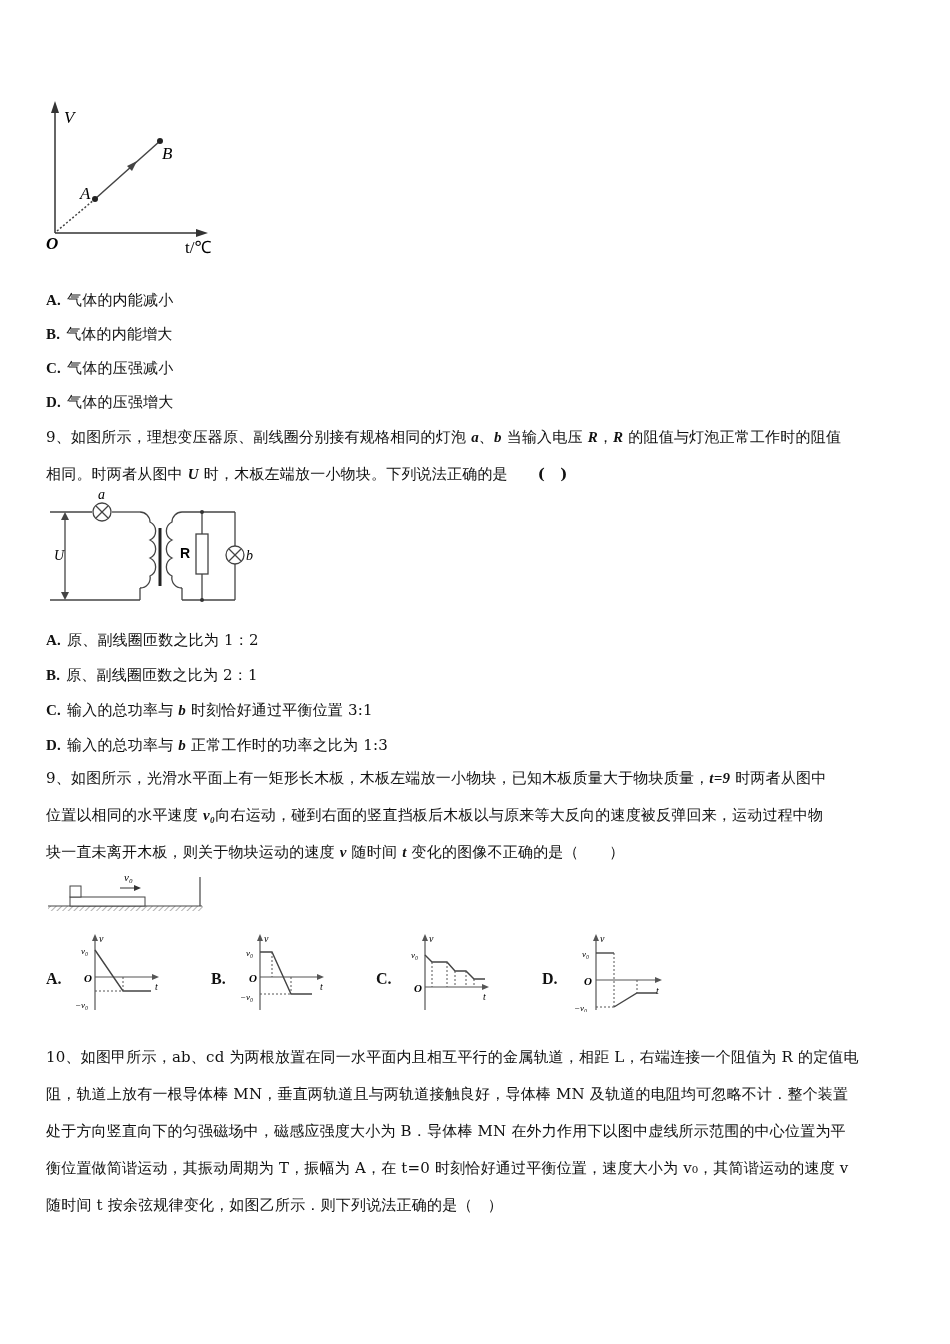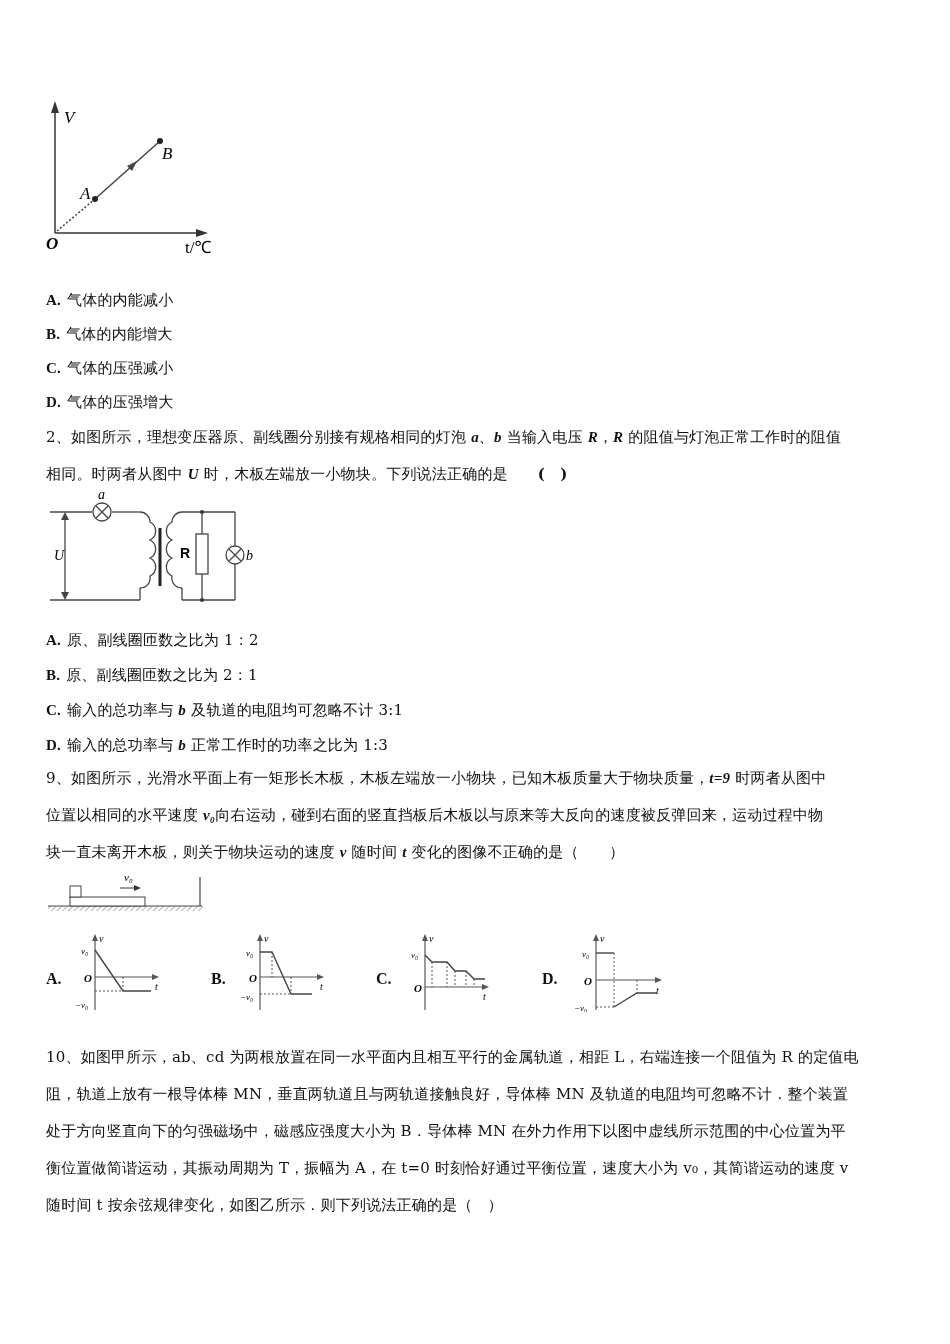--- a/index.html
+++ b/index.html
@@ -29,21 +29,21 @@
   <text x="6" y="154" font-size="17" font-style="italic" font-weight="bold">O</text>
   <text x="40" y="104" font-size="17" font-style="italic">A</text>
   <text x="122" y="64" font-size="17" font-style="italic">B</text>
 </svg>
 
 <div class="line" style="top:286px"><span class="opt-label">A.</span><span>气体的内能减小</span></div>
 <div class="line" style="top:320px"><span class="opt-label">B.</span><span>气体的内能增大</span></div>
 <div class="line" style="top:354px"><span class="opt-label">C.</span><span>气体的压强减小</span></div>
 <div class="line" style="top:388px"><span class="opt-label">D.</span><span>气体的压强增大</span></div>
 
-<div class="line" style="top:423px"><span>2、如图所示，理想变压器原、副线圈分别接有规格相同的灯泡 </span><span class="var">a</span><span>、</span><span class="var">b</span><span> 当输入电压 </span><span class="var">R</span><span>，</span><span class="var">R</span><span> 的阻值与灯泡正常工作时的阻值</span></div>
+<div class="line" style="top:423px"><span>9、如图所示，理想变压器原、副线圈分别接有规格相同的灯泡 </span><span class="var">a</span><span>、</span><span class="var">b</span><span> 当输入电压 </span><span class="var">R</span><span>，</span><span class="var">R</span><span> 的阻值与灯泡正常工作时的阻值</span></div>
 <div class="line" style="top:460px"><span>相同。时两者从图中 </span><span class="var">U</span><span> 时，木板左端放一小物块。下列说法正确的是</span><span style="margin-left:30px;font-weight:bold">(　)</span></div>
 
 <svg class="abs" style="left:40px;top:490px" width="230" height="120" viewBox="0 0 230 120">
   <g stroke="#444" stroke-width="1.3" fill="none">
 
     <line x1="10" y1="22" x2="52" y2="22"></line>
     <line x1="72" y1="22" x2="100" y2="22"></line>
 
     <circle cx="62" cy="22" r="9"></circle>
     <line x1="56" y1="16" x2="68" y2="28"></line>
@@ -77,21 +77,21 @@
   <circle cx="162" cy="22" r="2" fill="#333"></circle>
   <circle cx="162" cy="110" r="2" fill="#333"></circle>
   <text x="58" y="9" font-size="14" font-style="italic">a</text>
   <text x="206" y="70" font-size="14" font-style="italic">b</text>
   <text x="140" y="68" font-size="14" font-weight="bold" style="font-family:'Liberation Sans',sans-serif">R</text>
   <text x="14" y="70" font-size="14" font-style="italic">U</text>
 </svg>
 
 <div class="line" style="top:626px"><span class="opt-label">A.</span><span>原、副线圈匝数之比为 1：2</span></div>
 <div class="line" style="top:661px"><span class="opt-label">B.</span><span>原、副线圈匝数之比为 2：1</span></div>
-<div class="line" style="top:696px"><span class="opt-label">C.</span><span>输入的总功率与 </span><span class="var">b</span><span> 及轨道的电阻均可忽略不计 3:1</span></div>
+<div class="line" style="top:696px"><span class="opt-label">C.</span><span>输入的总功率与 </span><span class="var">b</span><span> 时刻恰好通过平衡位置 3:1</span></div>
 <div class="line" style="top:731px"><span class="opt-label">D.</span><span>输入的总功率与 </span><span class="var">b</span><span> 正常工作时的功率之比为 1:3</span></div>
 
 <div class="line" style="top:764px"><span>9、如图所示，光滑水平面上有一矩形长木板，木板左端放一小物块，已知木板质量大于物块质量，</span><span class="var">t=9</span><span> 时两者从图中</span></div>
 <div class="line" style="top:801px"><span>位置以相同的水平速度 </span><span class="var">v₀</span><span>向右运动，碰到右面的竖直挡板后木板以与原来等大反向的速度被反弹回来，运动过程中物</span></div>
 <div class="line" style="top:838px"><span>块一直未离开木板，则关于物块运动的速度 </span><span class="var">v</span><span> 随时间 </span><span class="var">t</span><span> 变化的图像不正确的是（　　）</span></div>
 
 <svg class="abs" style="left:40px;top:865px" width="170" height="50" viewBox="0 0 170 50">
   <defs>
     <pattern id="hatch" width="4" height="4" patternUnits="userSpaceOnUse" patternTransform="rotate(45)">
       <line x1="0" y1="0" x2="0" y2="4" stroke="#666" stroke-width="1"></line>

